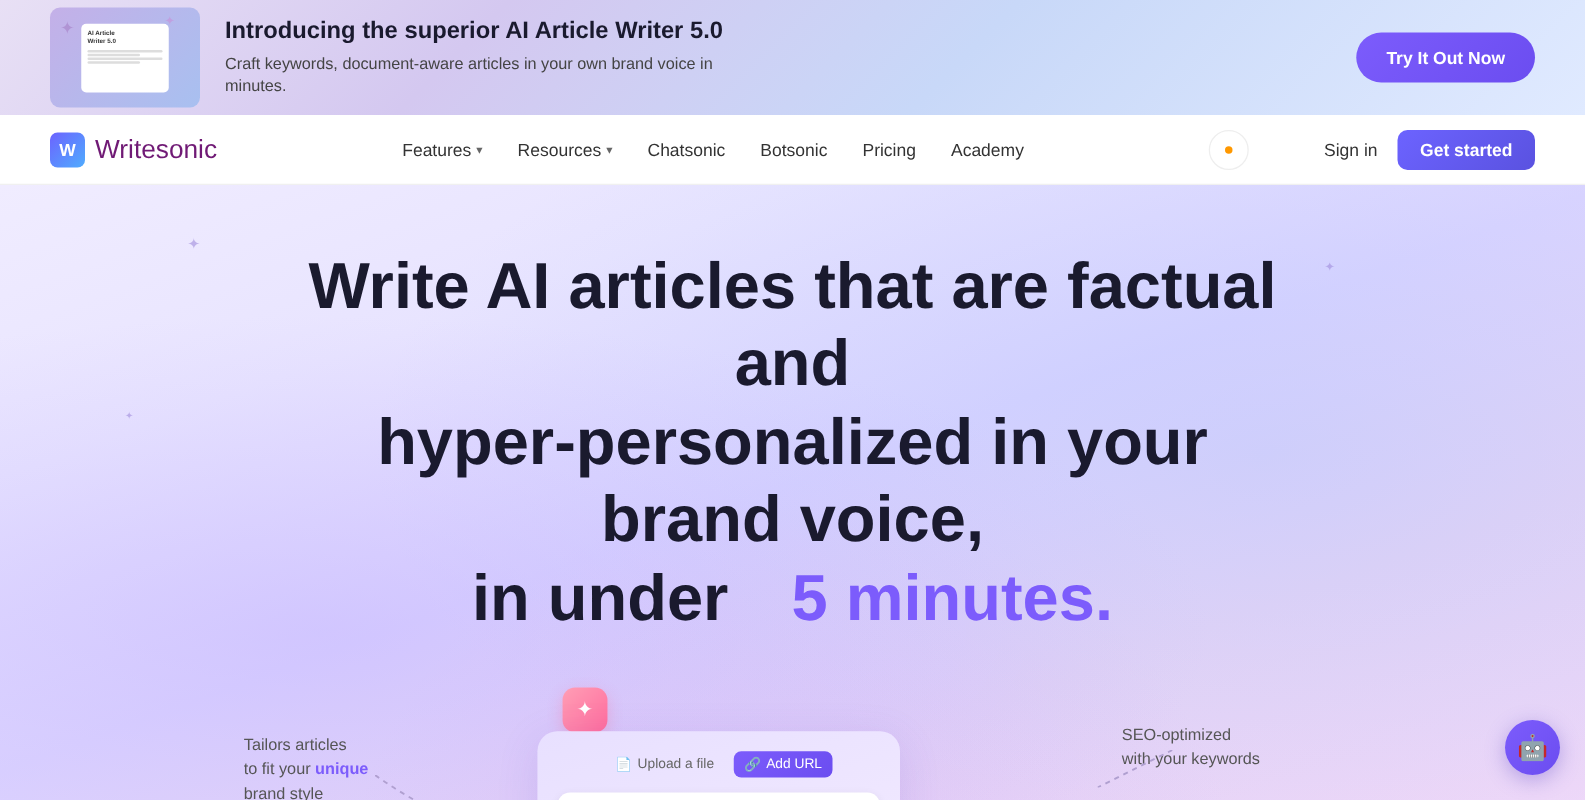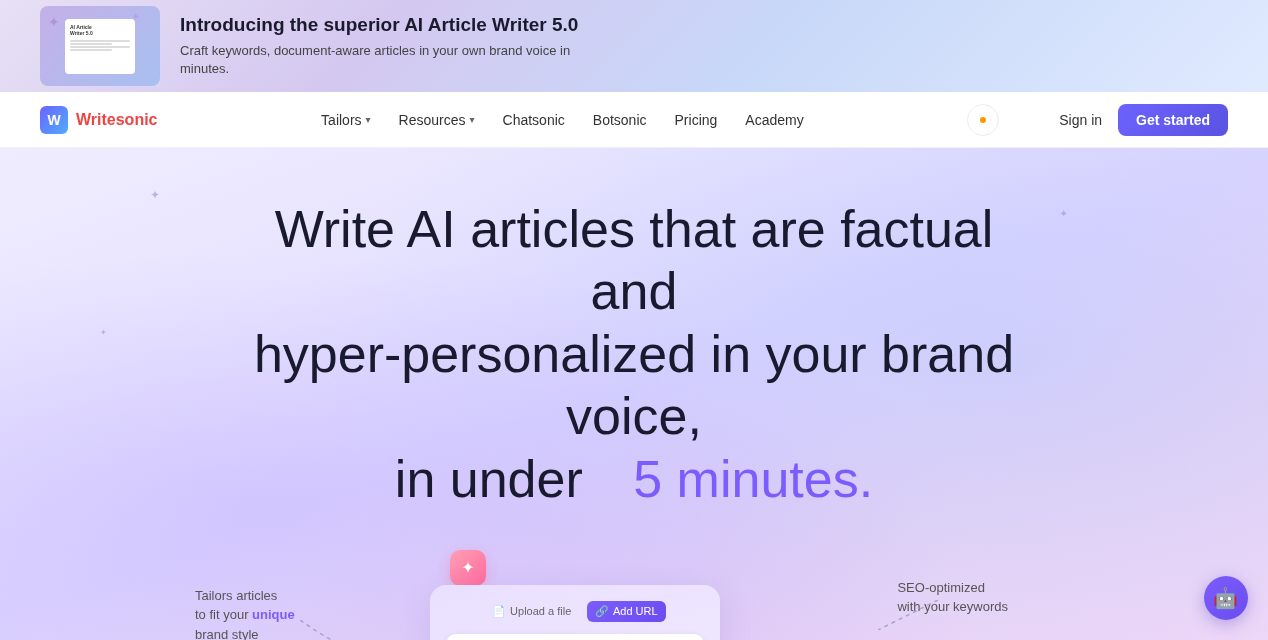--- a/index.html
+++ b/index.html
@@ -44,21 +44,21 @@
       display: flex; align-items: center; justify-content: space-between;
       padding: 0 40px; height: 56px; background: #fff;
       border-bottom: 1px solid #f0f0f0; position: relative; z-index: 10;
     }
     .nav-logo { display: flex; align-items: center; gap: 8px; }
     .logo-icon {
       width: 28px; height: 28px; background: linear-gradient(135deg, #6c63ff, #4facfe);
       border-radius: 6px; display: flex; align-items: center; justify-content: center;
     }
     .logo-icon span { color: #fff; font-size: 14px; font-weight: bold; }
-    .logo-text { font-size: 16px; font-weight: 700; color: #ef4444; }
+    .logo-text { font-size: 21px; font-weight: 400; color: #701a75; }
     .nav-links { display: flex; align-items: center; gap: 28px; }
     .nav-link {
       font-size: 14px; color: #333; cursor: pointer; display: flex; align-items: center; gap: 4px;
       text-decoration: none;
     }
     .chevron { font-size: 10px; color: #666; }
     .nav-right { display: flex; align-items: center; gap: 16px; }
     .nav-icon-btn {
       width: 32px; height: 32px; border-radius: 50%; border: 1px solid #eee;
       display: flex; align-items: center; justify-content: center; cursor: pointer;
@@ -86,21 +86,21 @@
       position: absolute; top: 0; left: 0; width: 100%; height: 100%;
       background: radial-gradient(ellipse at 20% 50%, rgba(180,160,255,0.3) 0%, transparent 50%),
                   radial-gradient(ellipse at 80% 30%, rgba(160,190,255,0.3) 0%, transparent 50%),
                   radial-gradient(ellipse at 50% 80%, rgba(200,150,255,0.2) 0%, transparent 40%);
       pointer-events: none;
     }
     .hero-title {
       text-align: center; position: relative; z-index: 2; max-width: 800px;
     }
     .hero-title h1 {
-      font-size: 52px; font-weight: 400; color: #1a1a2e; line-height: 1.2;
+      font-size: 52px; font-weight: 700; color: #1a1a2e; line-height: 1.2;
     }
     .hero-title h1 .highlight { color: #7c5cfc; margin-left: 36px; }
 
     
     .diagram-area {
       position: relative; width: 100%; margin-top: 30px; height: 320px;
     }
 
     
     .annotation-left-1 {
@@ -170,32 +170,33 @@
           <div class="mockup-line"></div>
           <div class="mockup-line short"></div>
         </div>
       </div>
     </div>
     <div class="banner-text">
       <h2>Introducing the superior AI Article Writer 5.0</h2>
       <p>Craft keywords, document-aware articles in your own brand voice in minutes.</p>
     </div>
   </div>
+  <button class="try-btn">Try It Out Now</button>
 </div>
 
 <nav class="nav">
   <div class="nav-logo">
     <div class="logo-icon">
       <span>W</span>
     </div>
     <span class="logo-text">Writesonic</span>
   </div>
   <div class="nav-links">
     <a class="nav-link">
-      <span>Tailors</span>
+      <span>Features</span>
       <span class="chevron">▾</span>
     </a>
     <a class="nav-link">
       <span>Resources</span>
       <span class="chevron">▾</span>
     </a>
     <a class="nav-link">
       <span>Chatsonic</span>
     </a>
     <a class="nav-link">

